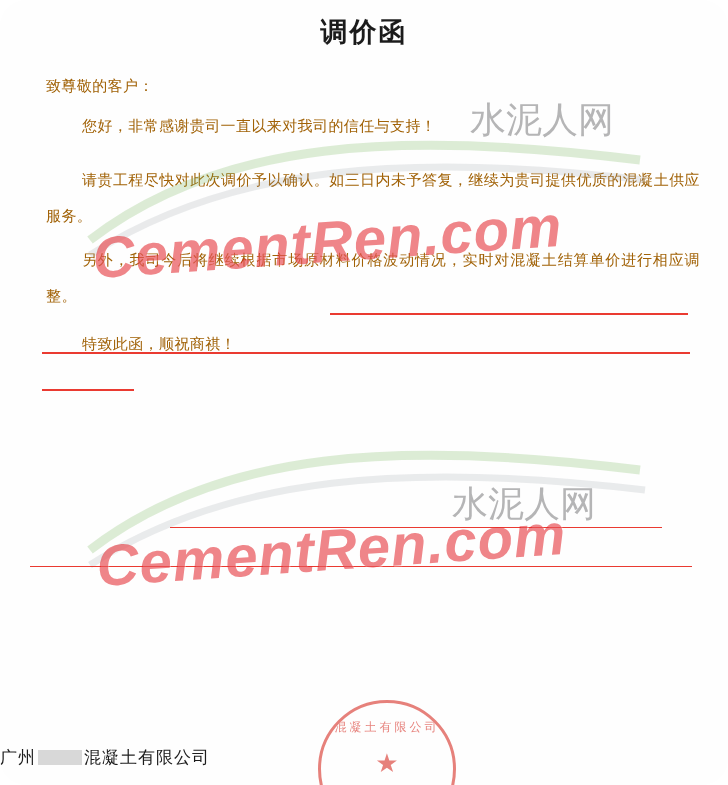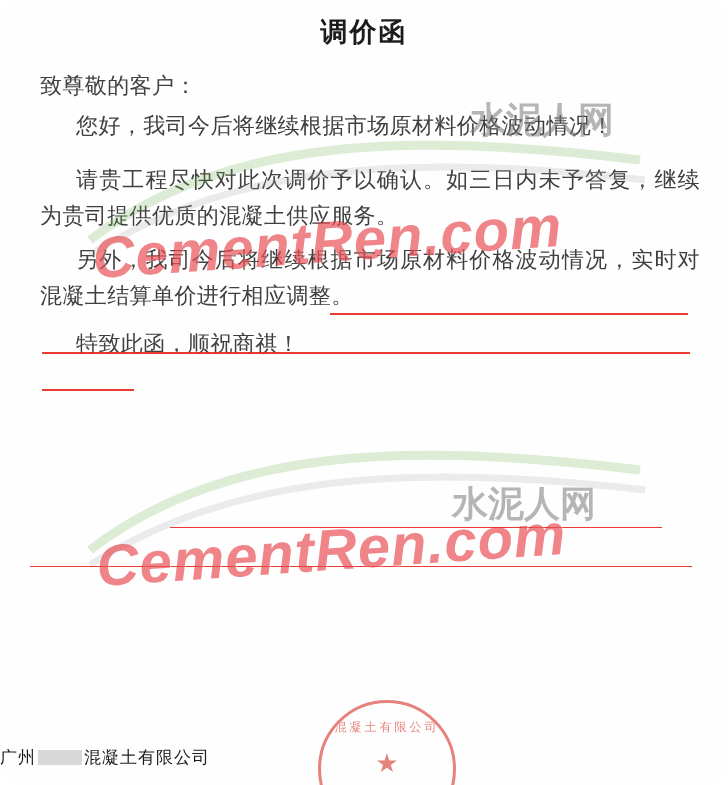--- a/index.html
+++ b/index.html
@@ -38,25 +38,25 @@
     color: #1b1b1b;
     margin: 14px 0 18px 0;
     font-family: "Liberation Serif", "DejaVu Serif", serif;
   }
 
   .body-block {
     padding: 0 28px 0 30px;
   }
 
   .para {
-    font-size: 22px;
+    font-size: 15px;
     line-height: 36px;
-    color: #404040;
+    color: #a16207;
     text-align: justify;
-    margin: 0 0 2px 10px;
+    margin: 0 0 2px 16px;
     letter-spacing: 0.4px;
   }
   .para.indent {
     text-indent: 36px;
   }
   .para.salutation {
     text-indent: 0;
     margin-bottom: 4px;
   }
   .gap-small { height: 6px; }
@@ -142,21 +142,21 @@
     white-space: nowrap;
     text-shadow: 1px 1px 0 rgba(255,255,255,.35);
   }
   #wm1 { left: 92px; top: 208px; font-size: 58px; transform: rotate(-4deg); }
   #wm2 { left: 96px; top: 516px; font-size: 58px; transform: rotate(-4deg); }
 
   .wm-cn {
     position: absolute;
     z-index: 5;
     font-family: "Liberation Sans", "DejaVu Sans", sans-serif;
-    font-weight: bold;
+    font-weight: normal;
     color: rgba(120, 120, 122, 0.55);
     white-space: nowrap;
     pointer-events: none;
   }
   #wmcn1 { left: 470px; top: 96px; font-size: 36px; }
   #wmcn2 { left: 452px; top: 480px; font-size: 36px; }
 
   .wm-swoosh {
     position: absolute;
     z-index: 4;
@@ -178,21 +178,21 @@
     <path d="M10,135 C150,45 330,32 565,60" stroke="#9aa0a6" stroke-width="7" fill="none" opacity=".45"></path>
   </svg>
 
   <div id="doc">
 
     <div class="doc-title">调价函</div>
 
     <div class="body-block">
       <p class="para salutation">致尊敬的客户：</p>
 
-      <p class="para indent">您好，我司今后将继续根据市场原材料价格波动情况！</p>
+      <p class="para indent">您好，非常感谢贵司一直以来对我司的信任与支持！</p>
 
       <div class="gap-small"></div>
 
 
       <div class="gap-med"></div>
 
       <p class="para indent">请贵工程尽快对此次调价予以确认。如三日内未予答复，继续为贵司提供优质的混凝土供应服务。</p>
 
       <div class="gap-small"></div>
 

